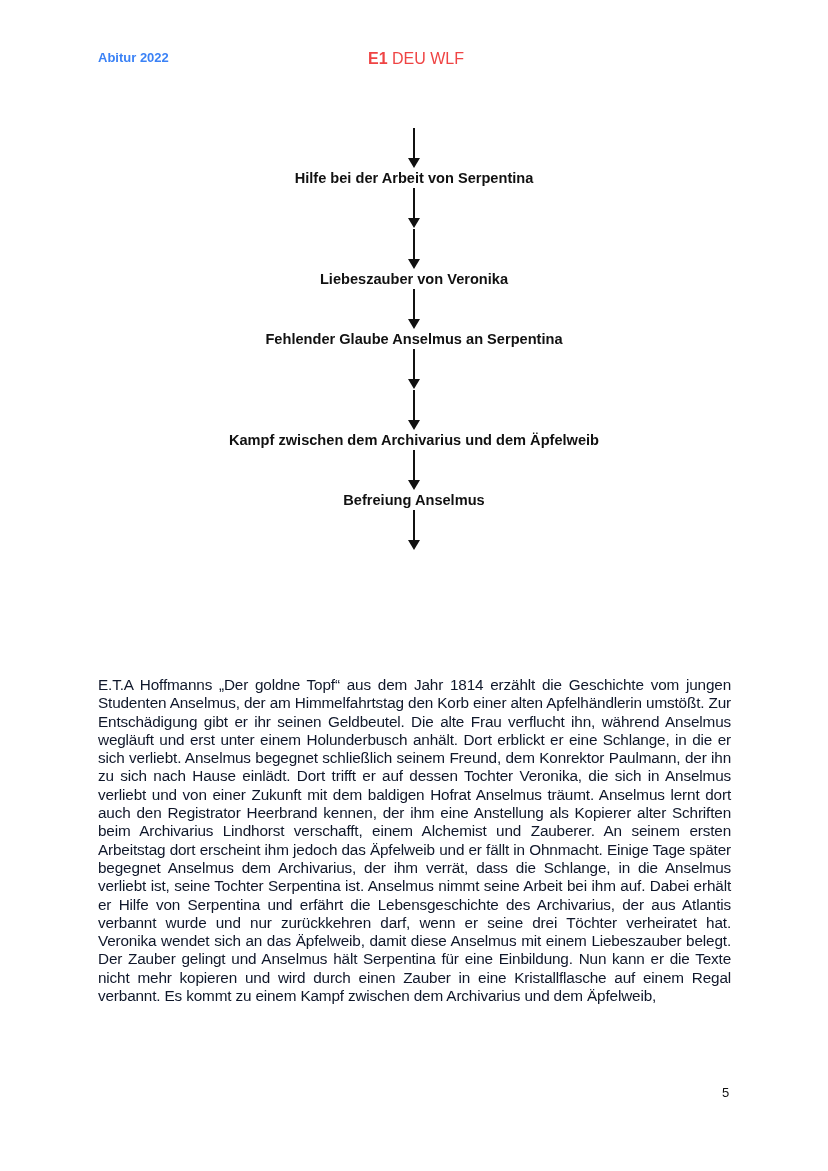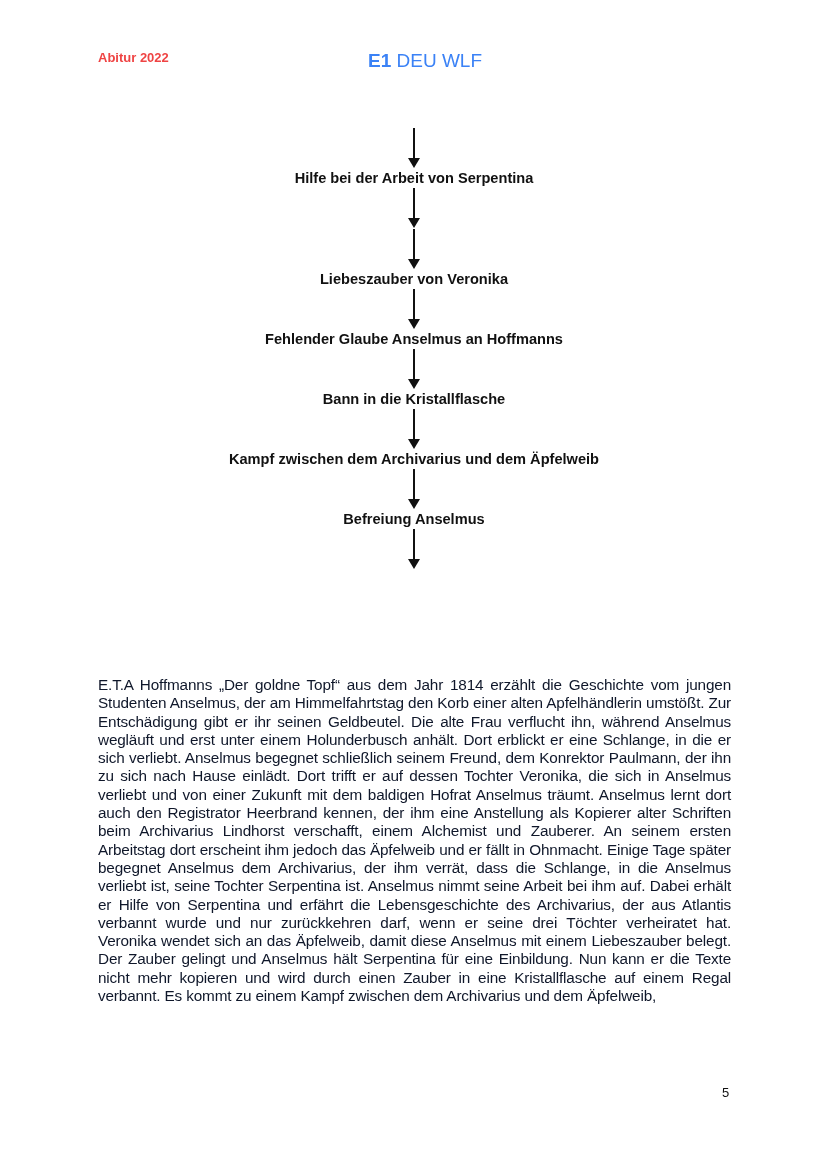--- a/index.html
+++ b/index.html
@@ -1,20 +1,20 @@
 <!DOCTYPE html>
 <html><head>
   <meta charset="utf-8">
   <style>
     html, body { margin: 0; padding: 0; background: #ffffff; }
     body { width: 828px; height: 1171px; position: relative; overflow: hidden; color: #111; }
     .page { position: absolute; left: 0; top: 0; width: 828px; height: 1171px; background: #fff; }
 
-    .hdr-left { position: absolute; left: 98px; top: 50px; font-family: "Liberation Sans", sans-serif; font-size: 13px; font-weight: bold; color: #ef4444; }
-    .hdr-center { position: absolute; left: 368px; top: 50px; font-family: "Liberation Sans", sans-serif; font-size: 19px; color: #3b82f6; }
+    .hdr-left { position: absolute; left: 98px; top: 50px; font-family: "Liberation Sans", sans-serif; font-size: 13px; font-weight: bold; color: #3b82f6; }
+    .hdr-center { position: absolute; left: 368px; top: 50px; font-family: "Liberation Sans", sans-serif; font-size: 16px; color: #ef4444; }
     .hdr-center b { font-weight: bold; }
 
     .flow { position: absolute; left: 100px; top: 128px; width: 628px; }
     .flow-step { text-align: center; font-family: "Liberation Sans", sans-serif; font-weight: bold; font-size: 14.6px; line-height: 19px; color: #111; }
     .flow-arrow { position: relative; width: 14px; height: 41px; margin: 0 auto; left: 0px; }
     .flow-arrow .shaft { position: absolute; left: 6px; top: 0; width: 2.4px; height: 32px; background: #111; }
     .flow-arrow .head { position: absolute; left: 1px; top: 30px; width: 0; height: 0; border-left: 6px solid transparent; border-right: 6px solid transparent; border-top: 10px solid #111; }
     .flow-final { line-height: 20px; }
 
     .body-text { position: absolute; left: 98px; top: 656px; width: 633px; font-family: "Liberation Sans", sans-serif; font-size: 15.3px; line-height: 18.3px; text-align: justify; color: #0f172a; letter-spacing: -0.15px; margin-top: 20px; }
@@ -41,26 +41,25 @@
       </div>
     <div class="flow-arrow">
         <div class="shaft"></div>
         <div class="head"></div>
       </div>
     <div class="flow-step">Liebeszauber von Veronika</div>
     <div class="flow-arrow">
         <div class="shaft"></div>
         <div class="head"></div>
       </div>
-    <div class="flow-step">Fehlender Glaube Anselmus an Hoffmanns</div>
+    <div class="flow-step">Fehlender Glaube Anselmus an Serpentina</div>
     <div class="flow-arrow">
         <div class="shaft"></div>
         <div class="head"></div>
       </div>
-    <div class="flow-step">Bann in die Kristallflasche</div>
     <div class="flow-arrow">
         <div class="shaft"></div>
         <div class="head"></div>
       </div>
     <div class="flow-step">Kampf zwischen dem Archivarius und dem Äpfelweib</div>
     <div class="flow-arrow">
         <div class="shaft"></div>
         <div class="head"></div>
       </div>
     <div class="flow-step">Befreiung Anselmus</div>

